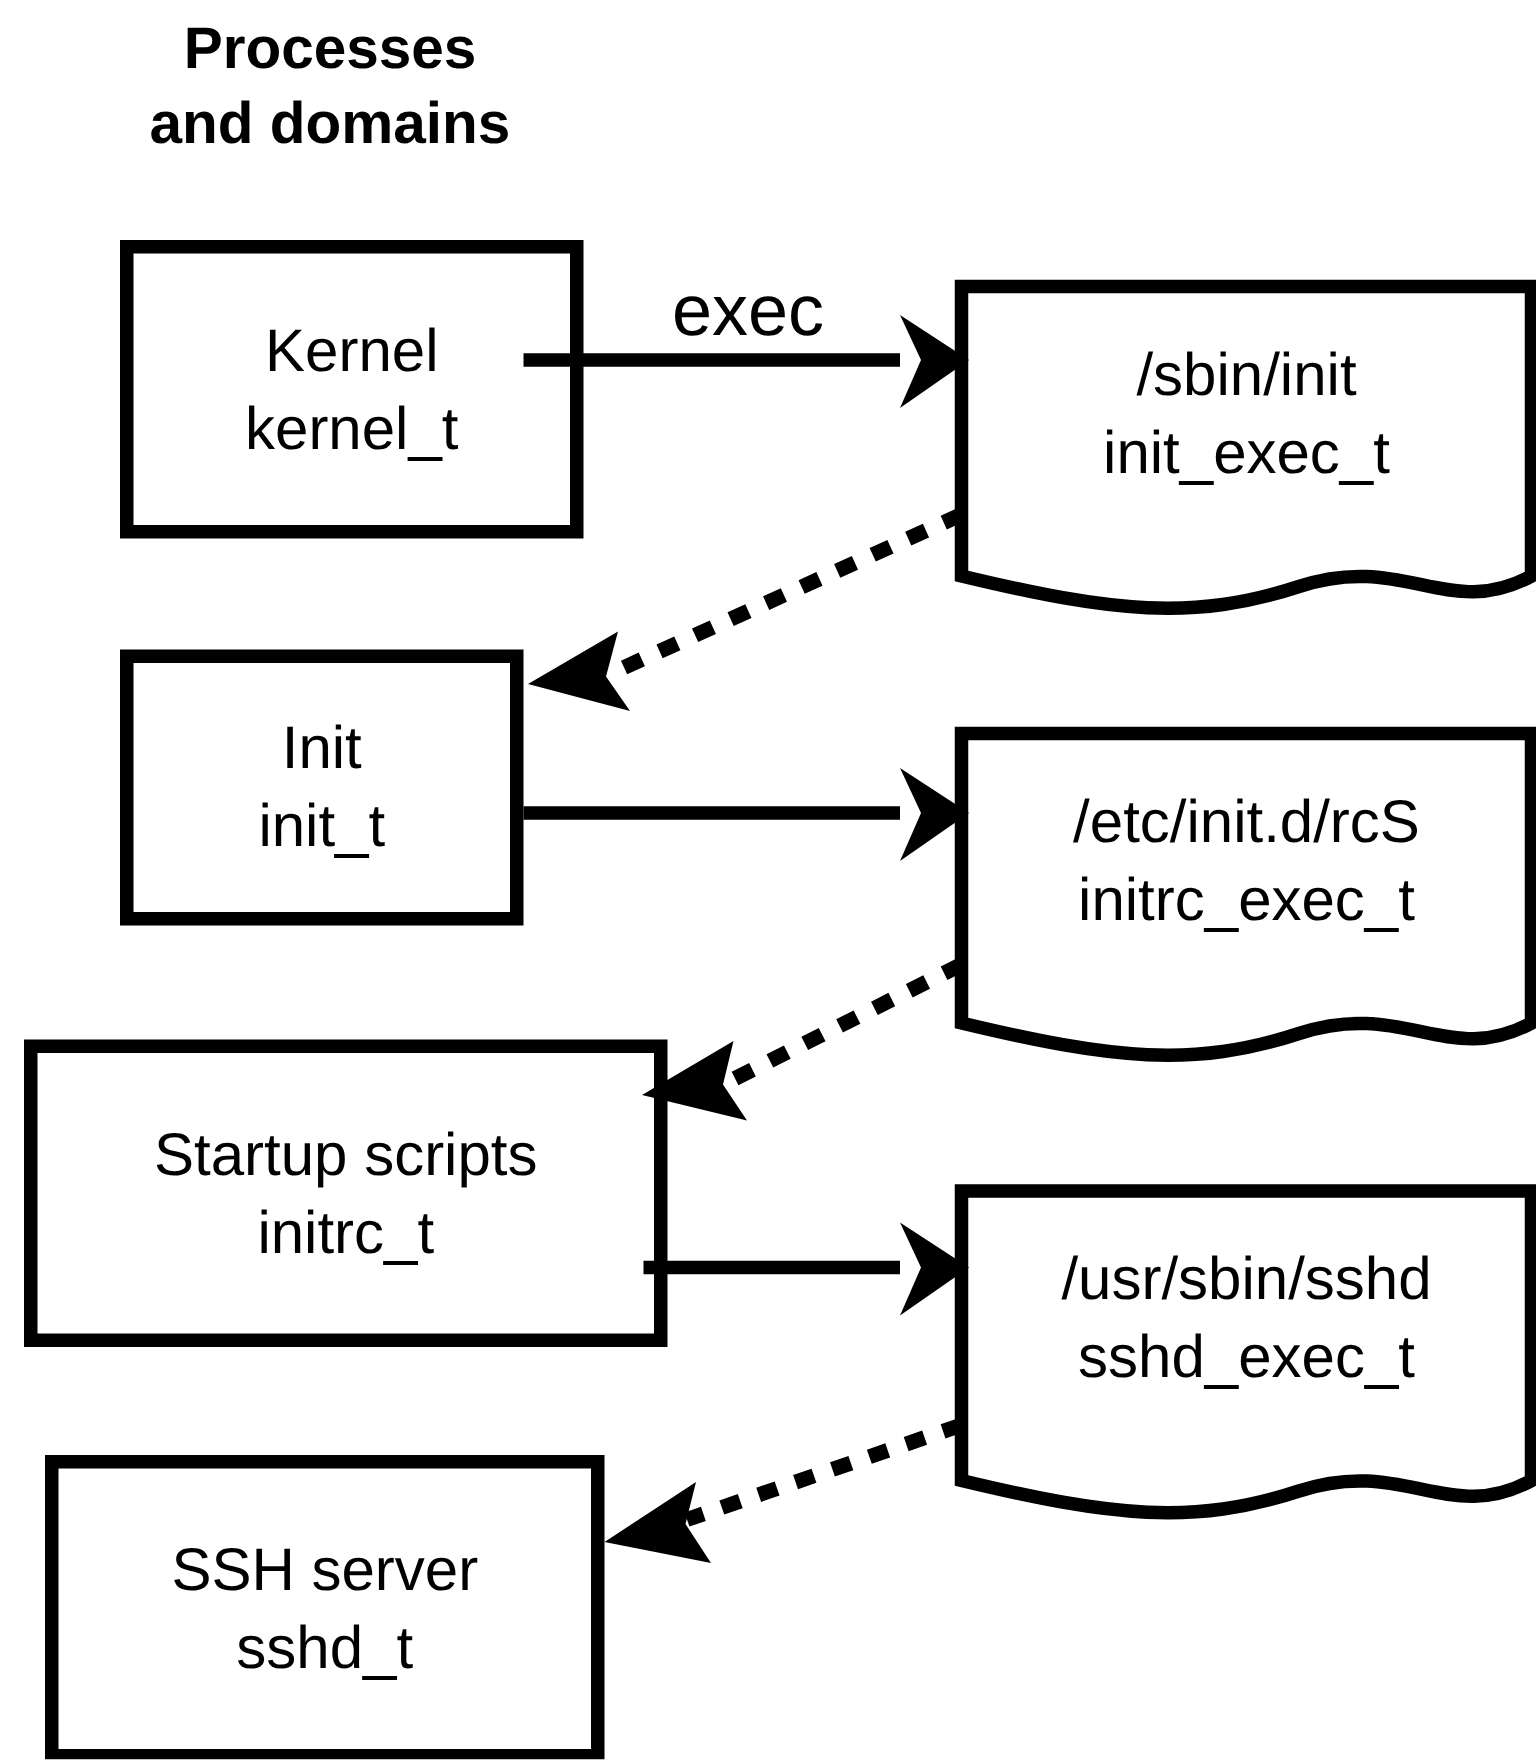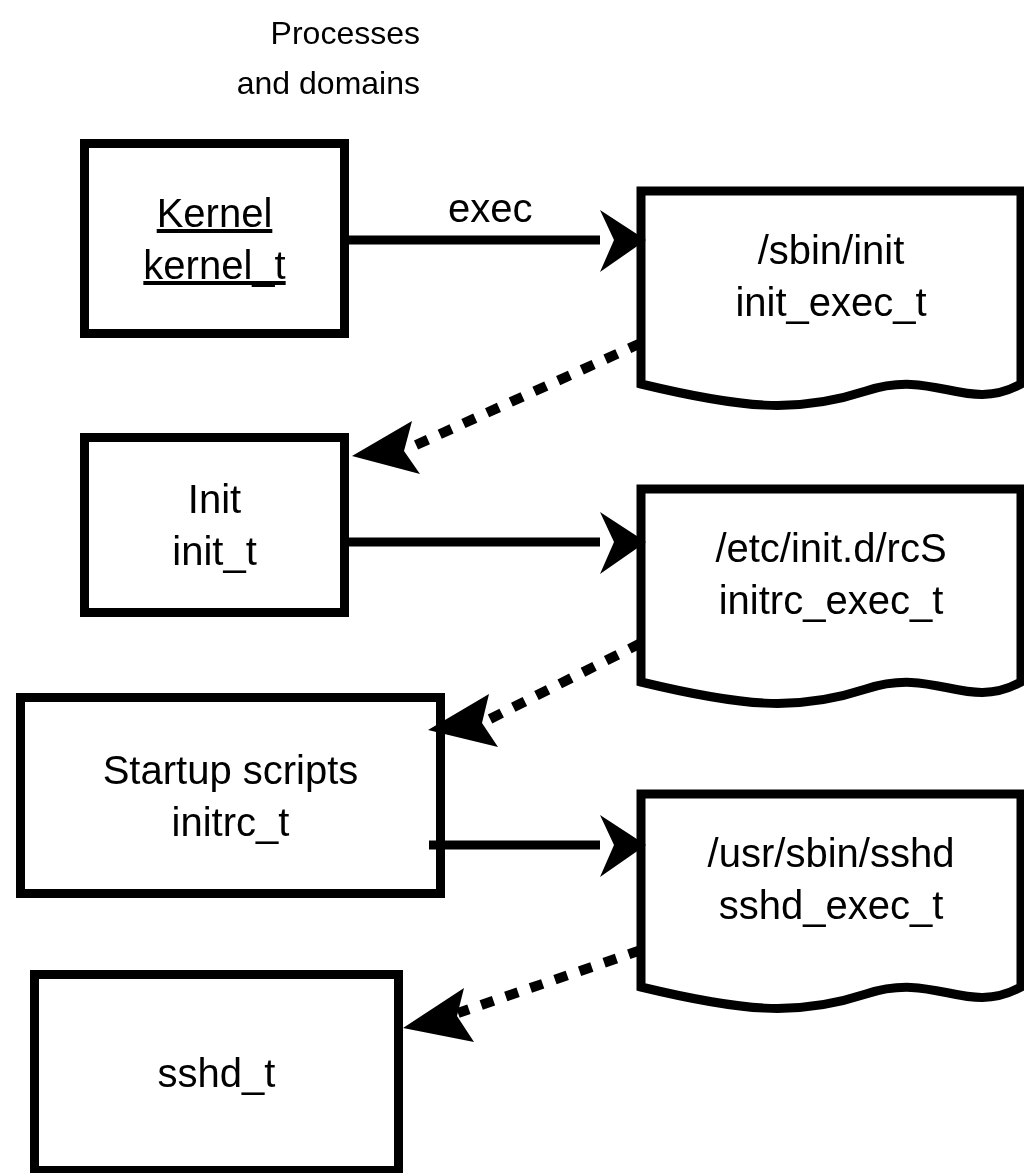--- a/index.html
+++ b/index.html
@@ -11,25 +11,25 @@
     position: relative;
     width: 1024px;
     height: 1173px;
     background: #ffffff;
     overflow: hidden;
     font-family: "Liberation Sans", sans-serif;
   }
   .col-heading {
     position: absolute;
     font-family: "Liberation Sans", sans-serif;
-    font-weight: normal;
-    font-size: 32px;
+    font-weight: bold;
+    font-size: 39px;
     line-height: 50px;
     color: #000000;
-    text-align: right;
+    text-align: center;
     white-space: pre-line;
   }
   #heading-left  { left: 20px;  top: 8px;  width: 400px; }
   #heading-right { left: 610px; top: 8px;  width: 400px; }
 
   .proc-box {
     position: absolute;
     box-sizing: border-box;
     border: 9px solid #000000;
     background: #ffffff;
@@ -69,50 +69,51 @@
 
   .edge-layer {
     position: absolute;
     left: 0; top: 0;
     width: 1024px; height: 1173px;
     pointer-events: none;
   }
   .edge-label {
     position: absolute;
     font-family: "Liberation Sans", sans-serif;
-    font-size: 40px;
+    font-size: 48px;
     line-height: 44px;
     color: #000000;
     white-space: nowrap;
   }
 </style>
 </head>
 <body>
 
 <div id="canvas">
 
   <div class="col-heading" id="heading-left">Processes
 and domains</div>
 
-  <div class="proc-box" style="left:80px; top:139px; width:269px; height:199px;text-decoration:underline;">
+  <div class="proc-box" style="left:80px; top:160px; width:309px; height:199px;">
     <div class="proc-line">Kernel</div>
     <div class="proc-line">kernel_t</div>
   </div>
 
   <div class="proc-box" style="left:80px; top:433px; width:269px; height:184px;">
     <div class="proc-line">Init</div>
     <div class="proc-line">init_t</div>
   </div>
 
   <div class="proc-box" style="left:16px; top:693px; width:429px; height:205px;">
     <div class="proc-line">Startup scripts</div>
     <div class="proc-line">initrc_t</div>
   </div>
 
   <div class="proc-box" style="left:30px; top:970px; width:373px; height:205px;">
+    <div class="proc-line">SSH server</div>
     <div class="proc-line">sshd_t</div>
   </div>
 
   <div class="doc-shape" style="left:636px; top:186px; width:390px; height:232px;">
     <svg width="390" height="232" viewBox="0 0 390 232" aria-hidden="true">
       <path d="M 5 5 L 385 5 L 385 198 C 330 228 300 182 230 205 C 160 228 105 222 5 198 Z" fill="#ffffff" stroke="#000000" stroke-width="9" stroke-linejoin="miter" stroke-linecap="butt"></path>
     </svg>
     <div class="doc-text" style="top:38px;">
       <div class="doc-line">/sbin/init</div>
       <div class="doc-line">init_exec_t</div>

